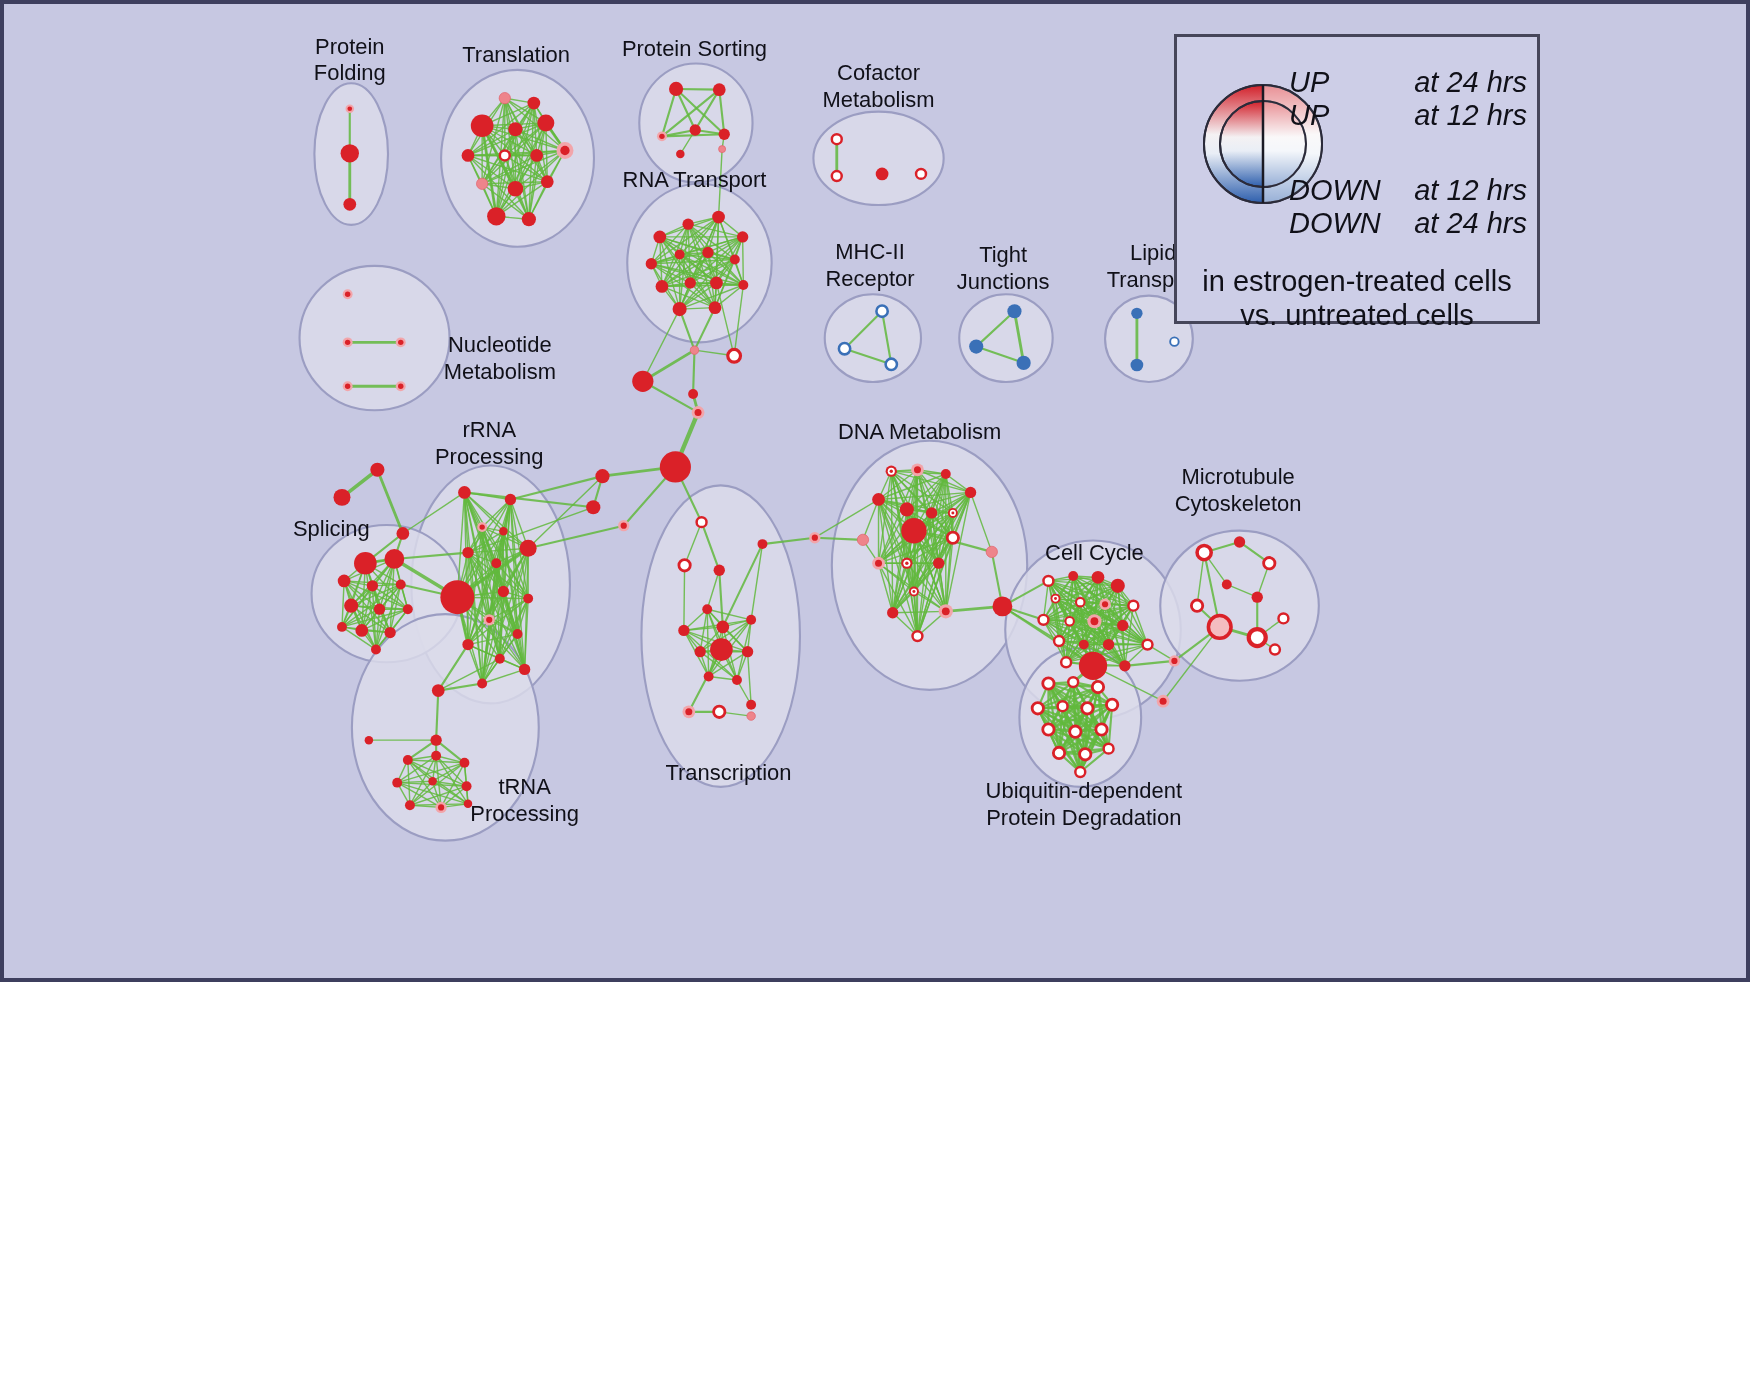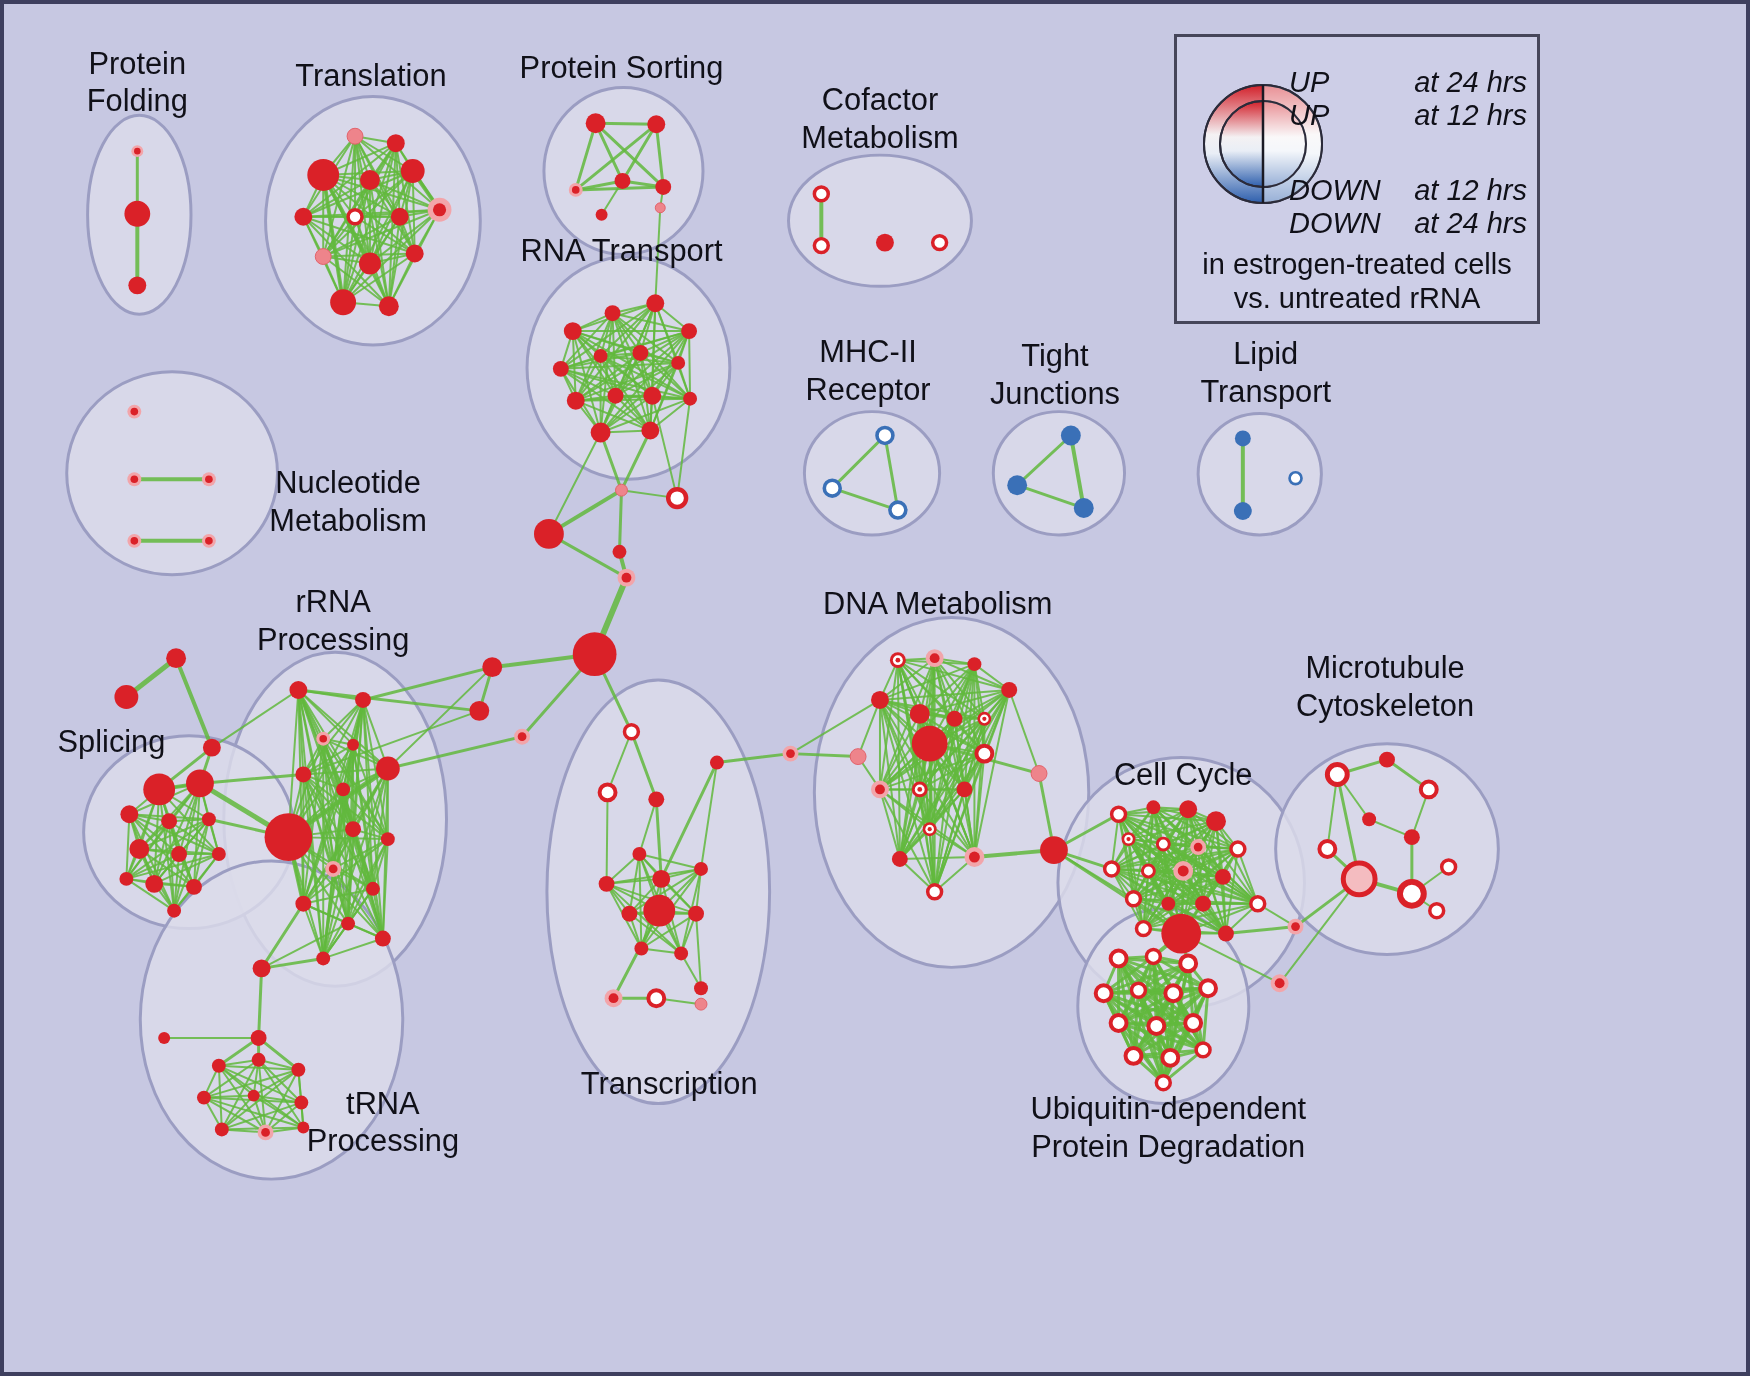--- a/index.html
+++ b/index.html
@@ -1,18 +1,18 @@
 <!DOCTYPE html>
 <html><head>
 <meta charset="utf-8">
 <style>
   html,body{margin:0;padding:0;background:#ffffff;}
   .frame{
     position:relative;
-    width:1750px;height:1376px;
+    width:1750px;height:982px;
     background:#c7c8e2;
     border:4px solid #3e3f5e;
     box-sizing:border-box;
     overflow:hidden;
     font-family:"Liberation Sans",sans-serif;
     padding-left:44px;
   }
   #net{position:absolute;left:0;top:0;width:100%;height:100%;}
   #net text{font-family:"Liberation Sans",sans-serif;fill:#101018;}
   .legend{
@@ -22,21 +22,21 @@
     box-sizing:border-box;
   }
   .lcircle{position:absolute;left:6px;top:27px;width:160px;height:160px;}
   .lrow{
     position:absolute;left:112px;width:238px;
     display:flex;justify-content:space-between;
     font-size:29px;color:#101018;line-height:1.1;font-style:italic;
   }
   .lcap{
     position:absolute;left:0;width:100%;text-align:center;
-    font-size:29px;color:#101018;line-height:1.1;
+    font-size:29px;color:#101018;line-height:1.1;margin-top:17px;
   }
 </style>
 </head>
 <body>
 
 <div class="frame">
   <svg id="net" viewBox="0 0 1750 1376">
       <ellipse cx="135" cy="212" rx="52" ry="100" fill="#dcdcea" fill-opacity="0.82" stroke="#9b9dc2" stroke-width="3"></ellipse>
       <ellipse cx="370" cy="218" rx="108" ry="125" fill="#dcdcea" fill-opacity="0.82" stroke="#9b9dc2" stroke-width="3"></ellipse>
       <ellipse cx="622" cy="168" rx="80" ry="84" fill="#dcdcea" fill-opacity="0.82" stroke="#9b9dc2" stroke-width="3"></ellipse>
@@ -1664,15 +1664,15 @@
     </div>
     <div class="lrow" style="top:138px">
       <span>DOWN</span>
       <span>at 12 hrs</span>
     </div>
     <div class="lrow" style="top:171px">
       <span>DOWN</span>
       <span>at 24 hrs</span>
     </div>
     <div class="lcap" style="top:212px">in estrogen-treated cells</div>
-    <div class="lcap" style="top:246px">vs. untreated rRNA</div>
+    <div class="lcap" style="top:246px">vs. untreated cells</div>
   </div>
 </div>
 
 </body></html>

